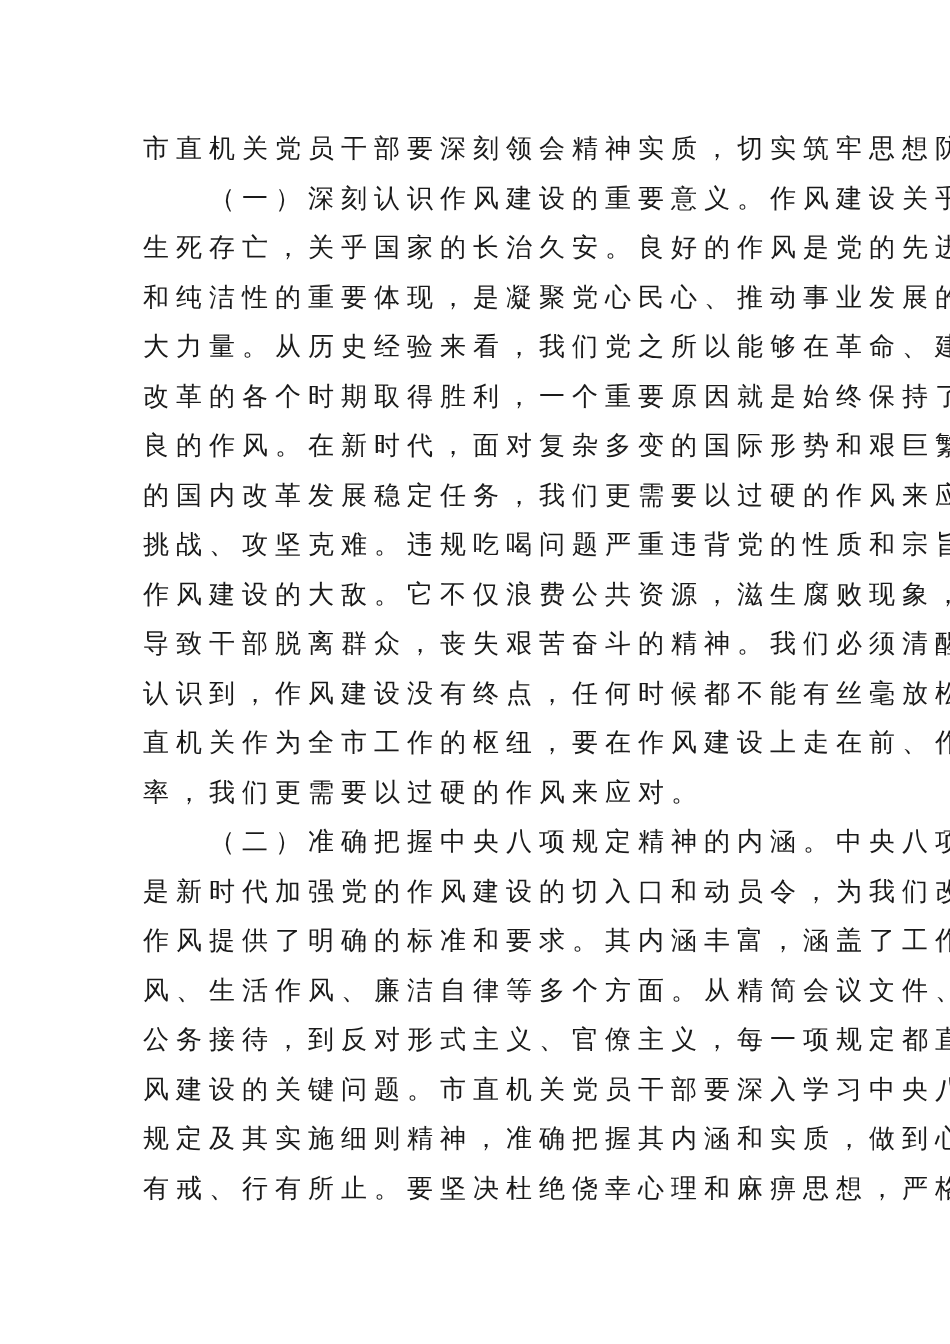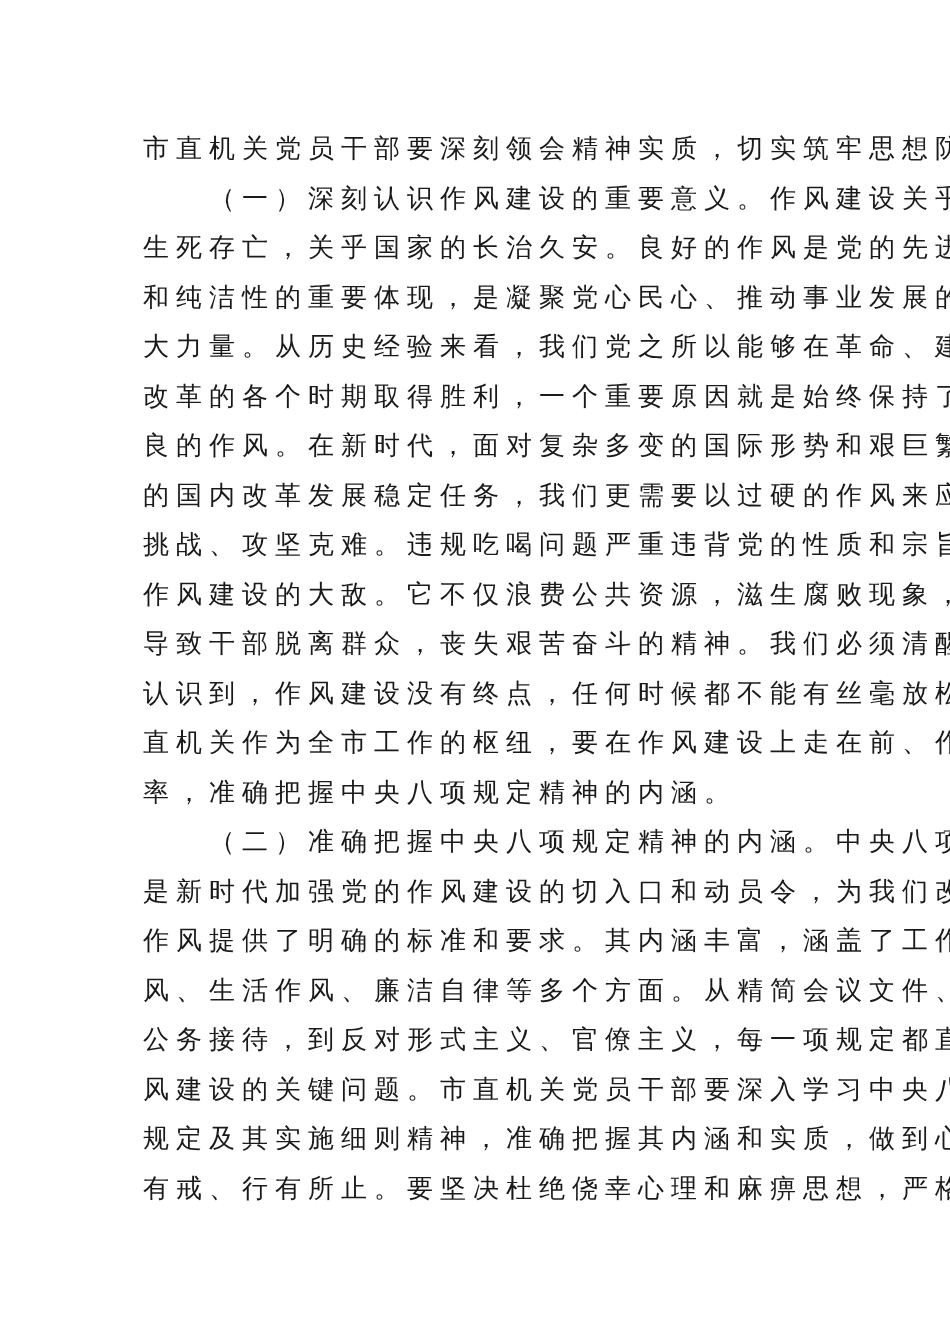--- a/index.html
+++ b/index.html
@@ -44,21 +44,21 @@
   <span class="line">和纯洁性的重要体现，是凝聚党心民心、推动事业发展的强</span>
   <span class="line">大力量。从历史经验来看，我们党之所以能够在革命、建设和</span>
   <span class="line">改革的各个时期取得胜利，一个重要原因就是始终保持了优</span>
   <span class="line">良的作风。在新时代，面对复杂多变的国际形势和艰巨繁重</span>
   <span class="line">的国内改革发展稳定任务，我们更需要以过硬的作风来应对</span>
   <span class="line">挑战、攻坚克难。违规吃喝问题严重违背党的性质和宗旨，是</span>
   <span class="line">作风建设的大敌。它不仅浪费公共资源，滋生腐败现象，更会</span>
   <span class="line">导致干部脱离群众，丧失艰苦奋斗的精神。我们必须清醒地</span>
   <span class="line">认识到，作风建设没有终点，任何时候都不能有丝毫放松。市</span>
   <span class="line">直机关作为全市工作的枢纽，要在作风建设上走在前、作表</span>
-  <span class="line">率，准确把握中央八项规定精神的内涵。</span>
+  <span class="line">率，我们更需要以过硬的作风来应对。</span>
   <span class="line indent">（二）准确把握中央八项规定精神的内涵。中央八项规定</span>
   <span class="line">是新时代加强党的作风建设的切入口和动员令，为我们改进</span>
   <span class="line">作风提供了明确的标准和要求。其内涵丰富，涵盖了工作作</span>
   <span class="line">风、生活作风、廉洁自律等多个方面。从精简会议文件、规范</span>
   <span class="line">公务接待，到反对形式主义、官僚主义，每一项规定都直指作</span>
   <span class="line">风建设的关键问题。市直机关党员干部要深入学习中央八项</span>
   <span class="line">规定及其实施细则精神，准确把握其内涵和实质，做到心中</span>
   <span class="line">有戒、行有所止。要坚决杜绝侥幸心理和麻痹思想，严格遵守</span>
 </div>
 

